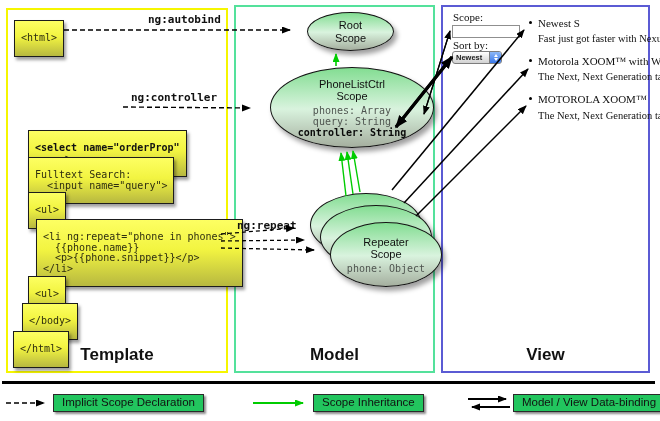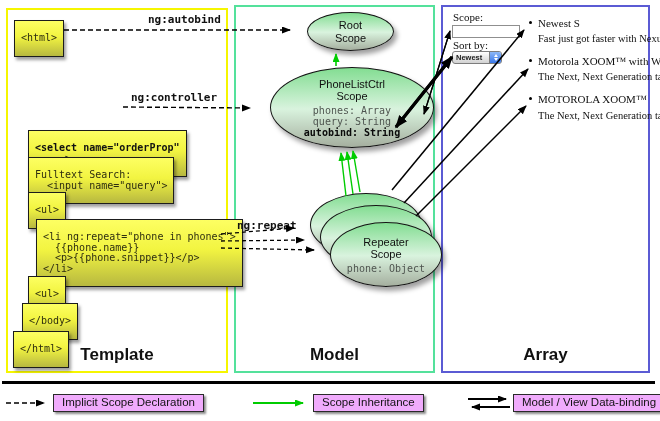--- a/index.html
+++ b/index.html
@@ -55,40 +55,40 @@
                     border-left:1px solid #7d7d7d; display:flex; flex-direction:column;
                     align-items:center; justify-content:center; }
   .tri-up { width:0; height:0; border-left:2.5px solid transparent; border-right:2.5px solid transparent;
             border-bottom:3px solid #fff; margin-bottom:1px; }
   .tri-dn { width:0; height:0; border-left:2.5px solid transparent; border-right:2.5px solid transparent;
             border-top:3px solid #fff; }
   .bullet-dot { position:absolute; z-index:2; width:3px; height:3px; border-radius:50%; background:#000; }
 
   
   .separator { position:absolute; left:2px; top:381px; width:653px; height:3px; background:#000; z-index:2; }
-  .legend-box { position:absolute; z-index:2; top:394px; height:18px; background:#f0abfc;
+  .legend-box { position:absolute; z-index:2; top:394px; height:18px; background:#22c55e;
                 border:1.5px solid #2a2a2a; box-shadow:2px 2px 2px rgba(0,0,0,.45);
                 font-size:11.5px; color:#111; padding:1px 8px 0 8px; white-space:nowrap; }
 
   
   .overlay { position:absolute; left:0; top:0; z-index:3; pointer-events:none; }
 </style>
 </head>
 <body>
 
 <div class="canvas">
 
   <div class="section sec-template">
     <div class="section-label">Template</div>
   </div>
   <div class="section sec-model">
     <div class="section-label">Model</div>
   </div>
   <div class="section sec-view">
-    <div class="section-label">Array</div>
+    <div class="section-label">View</div>
   </div>
 
   <pre class="ycode" style="left:14px; top:20px;">&lt;html&gt;</pre>
   <pre class="ycode bold" style="left:28px; top:130px;">&lt;select name="orderProp"
   ...&gt;</pre>
   <pre class="ycode" style="left:28px; top:157px;">Fulltext Search:
   &lt;input name="query"&gt;</pre>
   <pre class="ycode" style="left:28px; top:192px;">&lt;ul&gt;</pre>
   <pre class="ycode" style="left:36px; top:219px;">&lt;li ng:repeat="phone in phones"&gt;
   {{phone.name}}
@@ -106,21 +106,21 @@
     <div class="scope-title">Root
 Scope</div>
   </div>
 
   <div class="scope" style="left:258px; top:67px; width:164px; height:81px;">
     <div class="scope-title">PhoneListCtrl
 Scope</div>
     <div class="props-block">
       <span class="scope-props">phones: Array
 query: String</span>
-      <span class="scope-prop-bold">autobind: String</span>
+      <span class="scope-prop-bold">controller: String</span>
     </div>
   </div>
 
   <div class="scope" style="left:298px; top:193px; width:112px; height:64px;"></div>
   <div class="scope" style="left:308px; top:205px; width:112px; height:64px;"></div>
   <div class="scope" style="left:318px; top:222px; width:112px; height:65px;">
     <div class="scope-title">Repeater
 Scope</div>
     <span class="scope-props" style="margin-top:2px;">phone: Object</span>
   </div>

